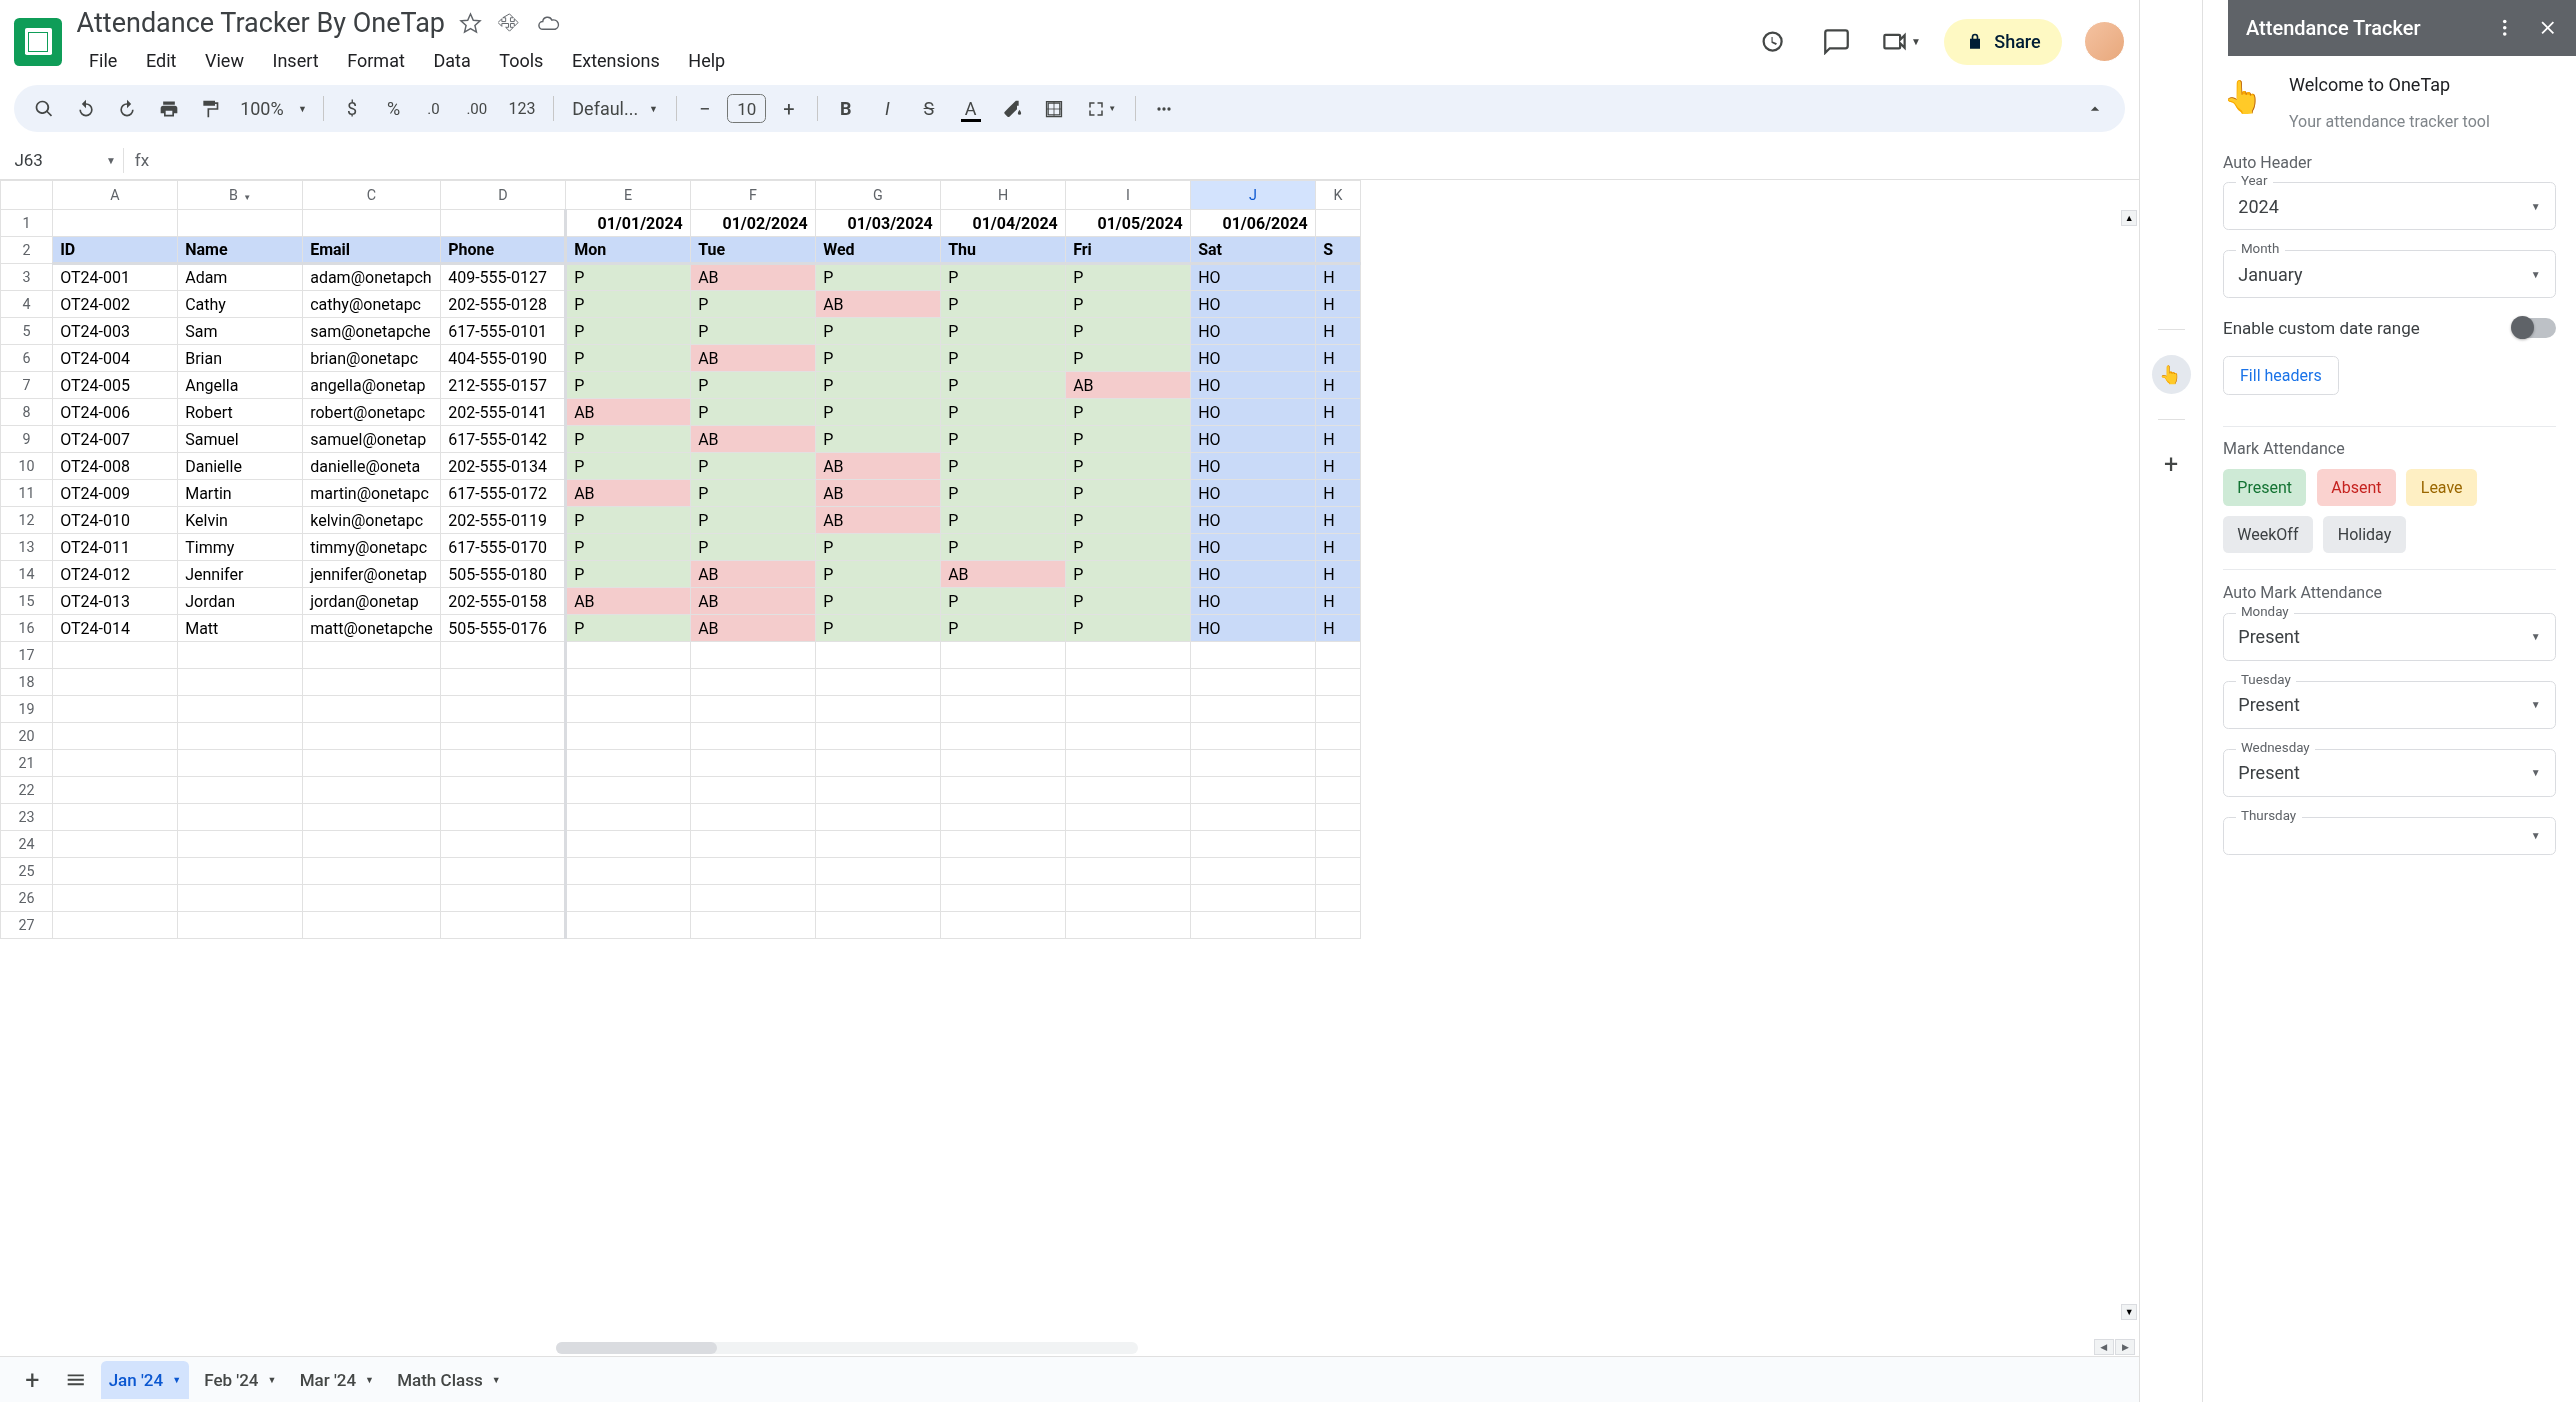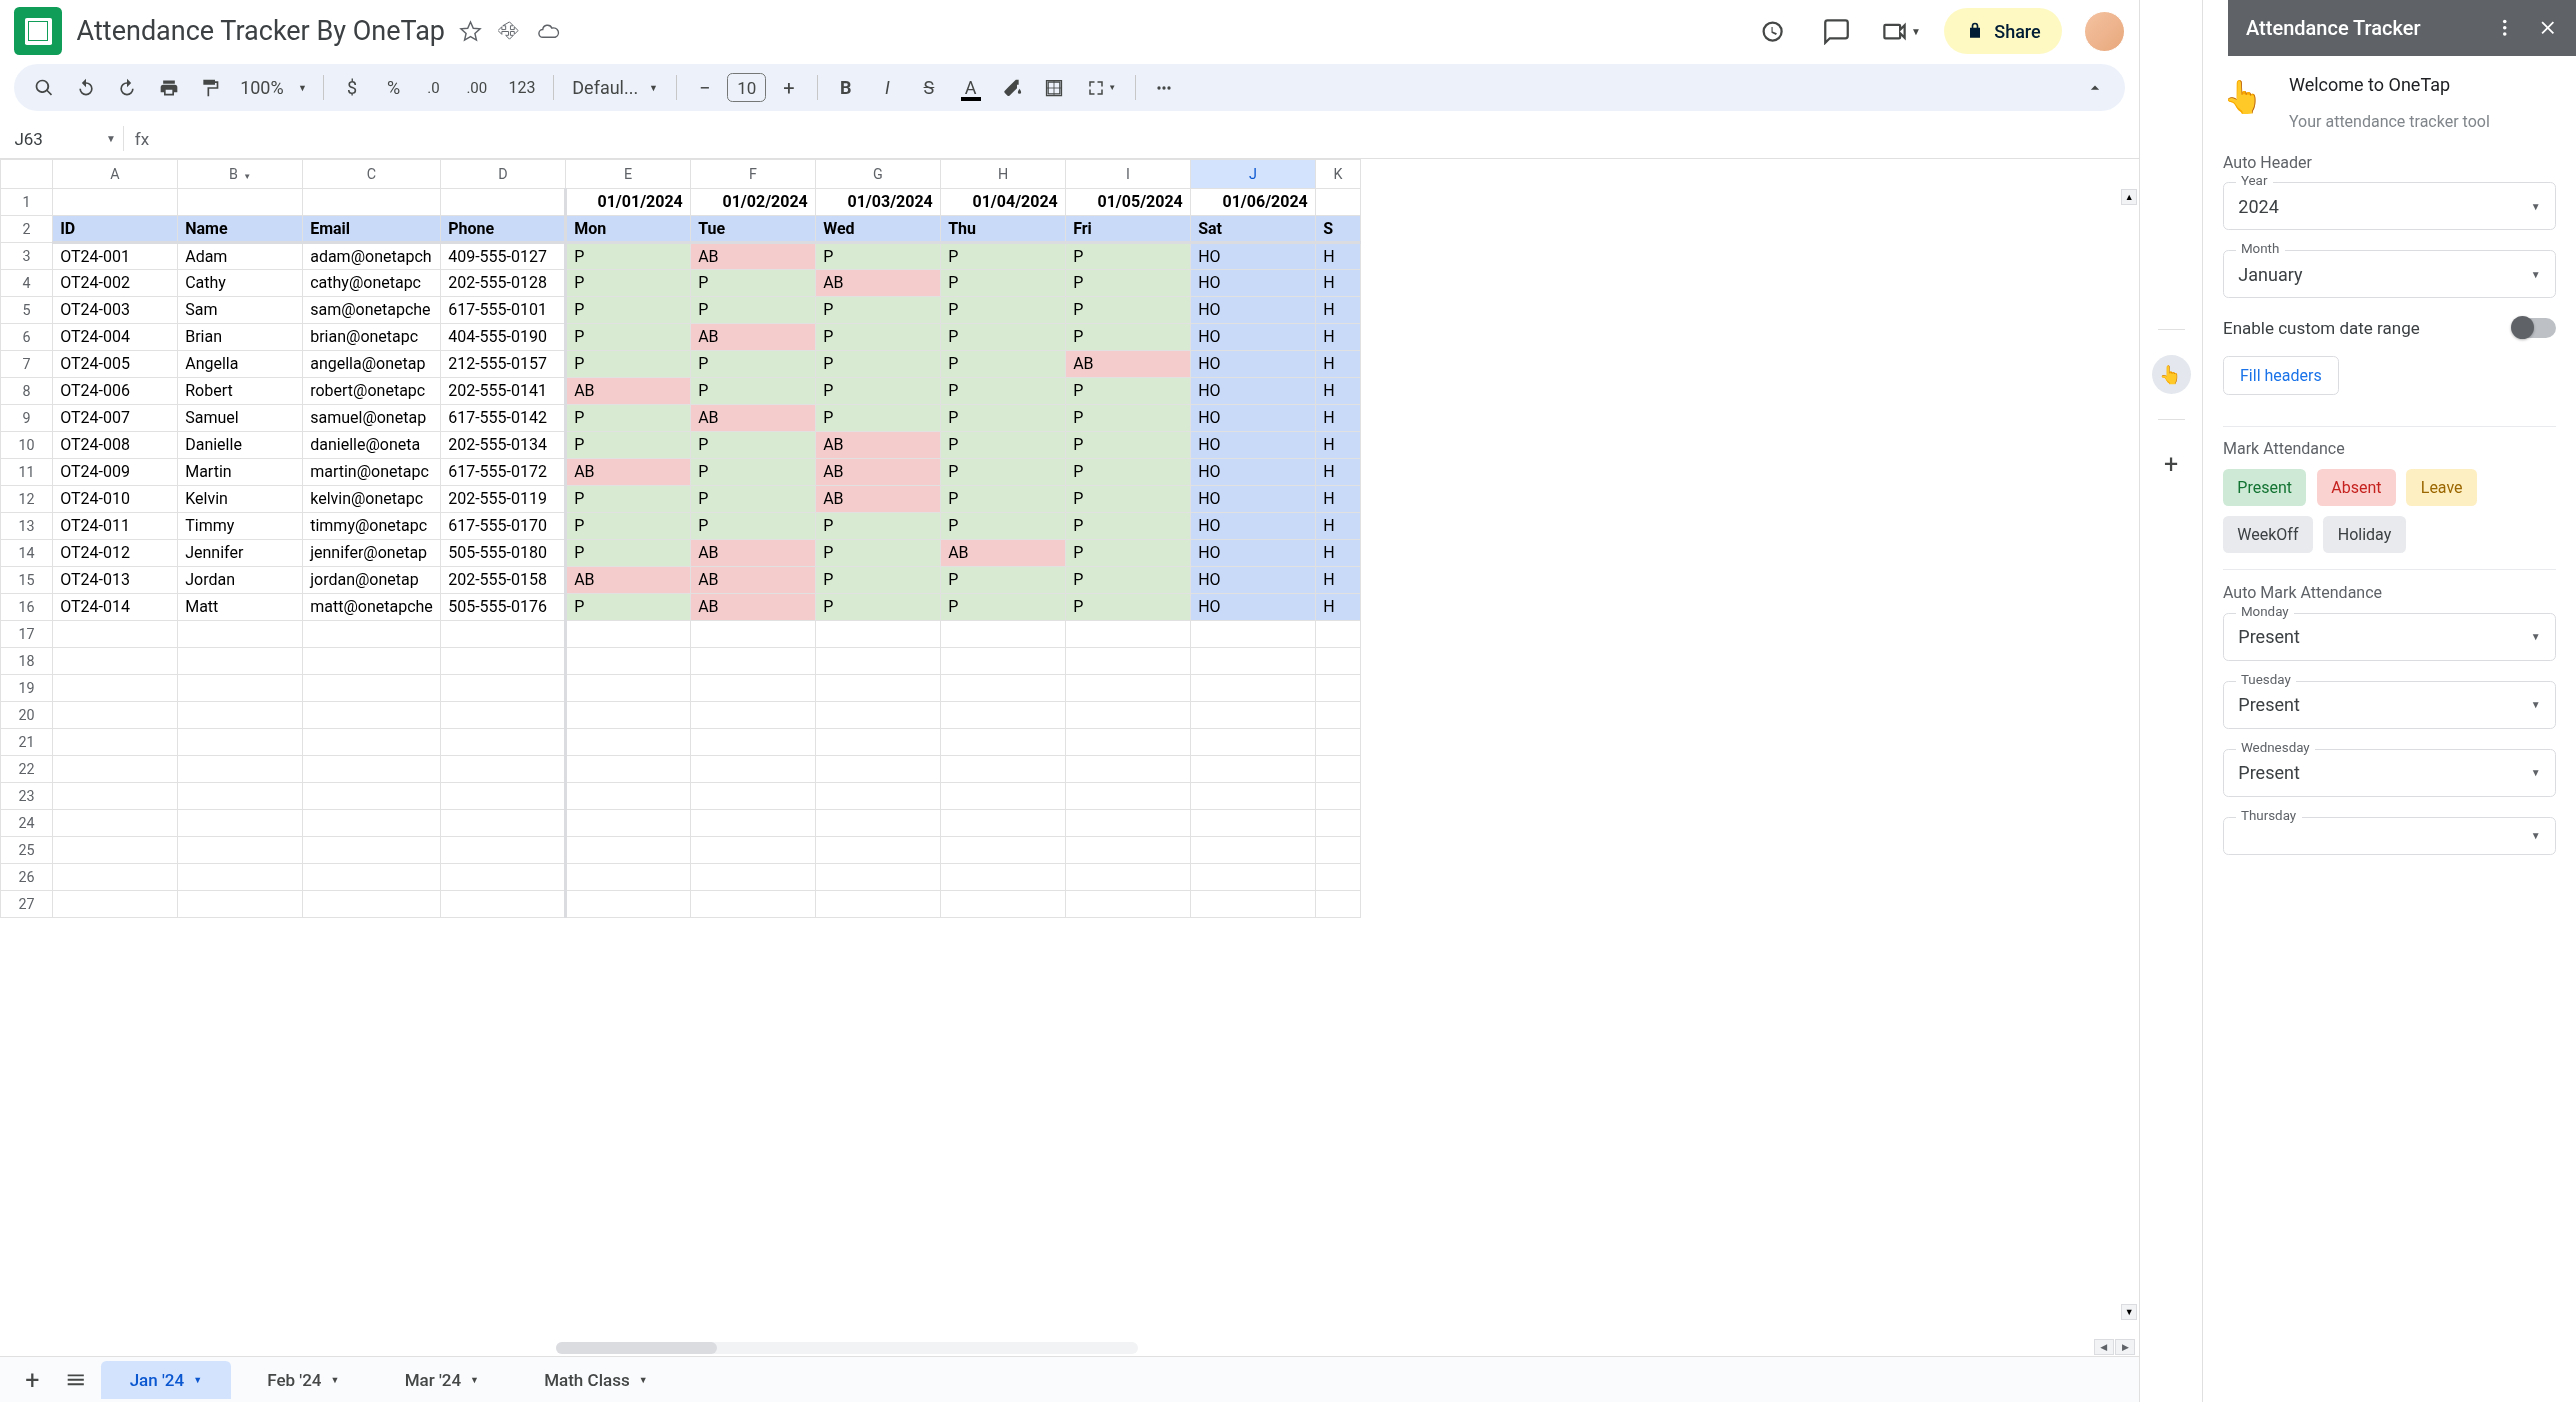--- a/index.html
+++ b/index.html
@@ -60,21 +60,21 @@
 .cell.date-row { background: #fff; font-weight: 700; text-align: right; }
 .cell.present { background: #d9ead3; }
 .cell.absent { background: #f4cccc; }
 .cell.holiday { background: #c9daf8; }
 .frozen-border-v { border-right: 3.6px solid #dadce0 !important; }
 .frozen-border-h { border-bottom: 3.6px solid #dadce0 !important; }
 
 
 .sheet-tabs { height: 47px; border-top: 0.9px solid #e0e0e0; display: flex; align-items: center; padding: 0 14.3px; gap: 7.2px; background: #f9fbfd; }
 .sheet-add, .sheet-all { width: 36px; height: 36px; display: flex; align-items: center; justify-content: center; border-radius: 50%; cursor: pointer; color: #444746; }
-.sheet-tab { padding: 9px 29px; font-size: 17px; color: #444746; display: flex; align-items: center; gap: 9px; border-radius: 5.4px 5.4px 0 0; cursor: pointer; font-weight: 500; }
+.sheet-tab { padding: 9px 8px; font-size: 17px; color: #444746; display: flex; align-items: center; gap: 9px; border-radius: 5.4px 5.4px 0 0; cursor: pointer; font-weight: 500; }
 .sheet-tab.active { background: #d3e3fd; color: #0b57d0; }
 .sheet-tab .tab-arrow { font-size: 9px; }
 
 
 .side-panel-icons { width: 63px; border-left: 0.9px solid #e0e0e0; display: flex; flex-direction: column; align-items: center; padding-top: 14.3px; gap: 25px; background: #fff; }
 .side-icon { width: 38px; height: 38px; display: flex; align-items: center; justify-content: center; border-radius: 50%; cursor: pointer; }
 .side-icon.addon { background: #e4e8ee; width: 39px; height:39px; position:relative;}
 .side-icon.addon::after{content:"👆";position:absolute;inset:0;display:flex;align-items:center;justify-content:center;font-size:18px;}
 .side-sep { width: 27px; height: 0.9px; background: #e0e0e0; }
 .side-plus { font-size: 25px; color: #444746; }
@@ -141,20 +141,31 @@
                 <path d="M12 17.3l-6.2 3.7 1.6-7L2 9.2l7.1-.6L12 2l2.9 6.6 7.1.6-5.4 4.8 1.6 7z" fill="none" stroke="#5f6368" stroke-width="1.5"></path>
               </svg>
             <svg viewBox="0 0 24 24">
                 <path d="M12 2l4 4h-3v4h4V7l4 4-4 4v-3h-4v4h3l-4 4-4-4h3v-4H4v3l-4-4 4-4v3h4V6H5z" fill="none" stroke="#5f6368" stroke-width="1"></path>
               </svg>
             <svg viewBox="0 0 24 24">
                 <path d="M19 18H6a4 4 0 010-8 5 5 0 019.6-1.5A4 4 0 0119 18z" fill="none" stroke="#5f6368" stroke-width="1.5"></path>
               </svg>
           </div>
         </div>
+        <div class="menu-row">
+          <div class="menu-item">File</div>
+          <div class="menu-item">Edit</div>
+          <div class="menu-item">View</div>
+          <div class="menu-item">Insert</div>
+          <div class="menu-item">Format</div>
+          <div class="menu-item">Data</div>
+          <div class="menu-item">Tools</div>
+          <div class="menu-item">Extensions</div>
+          <div class="menu-item">Help</div>
+        </div>
       </div>
       <div class="header-right">
         <div class="header-icon-btn">
             <svg viewBox="0 0 24 24">
               <path d="M13 3a9 9 0 100 18 9 9 0 000-18zm0 2a7 7 0 110 14 7 7 0 010-14zm-1 3v5l4 2 .8-1.4L13 12V8z"></path>
             </svg>
           </div>
         <div class="header-icon-btn">
             <svg viewBox="0 0 24 24">
               <path d="M20 2H4a2 2 0 00-2 2v18l4-4h14a2 2 0 002-2V4a2 2 0 00-2-2z" fill="none" stroke="#444746" stroke-width="2"></path>

